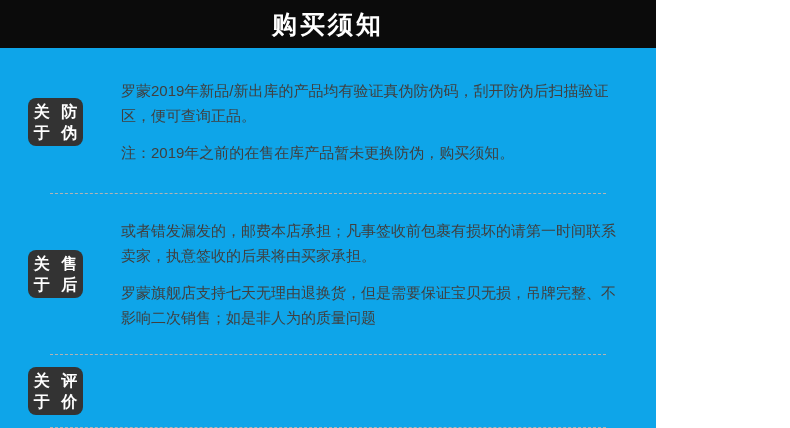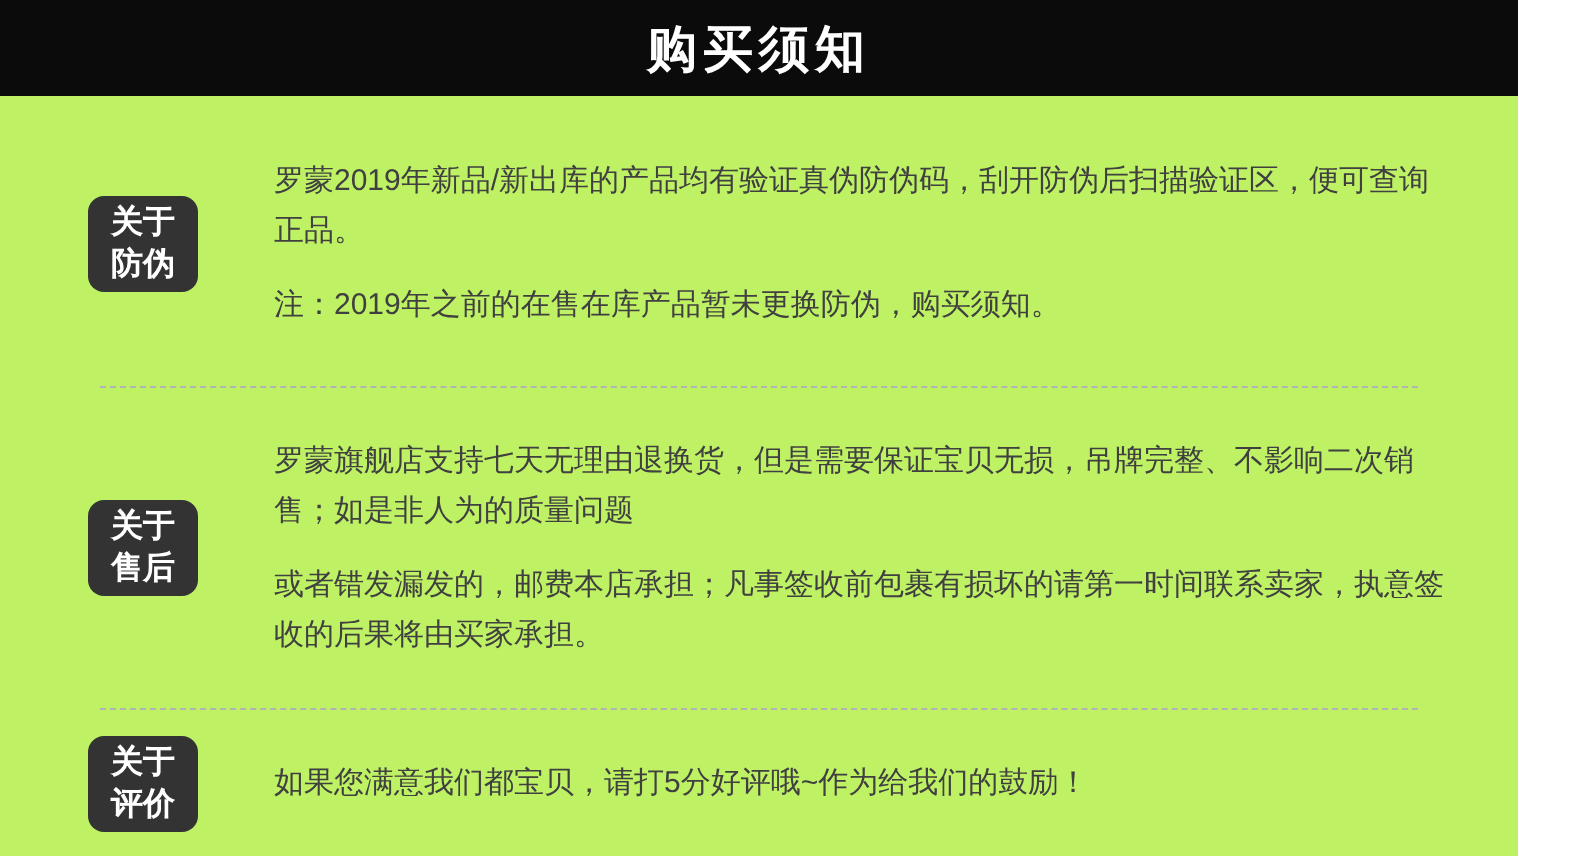--- a/index.html
+++ b/index.html
@@ -2,23 +2,23 @@
 <html><head>
 <meta charset="utf-8">
 <style>
   html, body { margin: 0; padding: 0; }
   body {
     width: 790px;
     font-family: "Liberation Sans", "DejaVu Sans", sans-serif;
     background: #ffffff;
   }
   .page {
-    width: 759px;
+    width: 656px;
     height: 428px;
-    background: #bef264;
+    background: #0ea5e9;
     overflow: hidden;
   }
   .page-header {
     height: 48px;
     background: #0b0b0b;
     display: flex;
     align-items: center;
     justify-content: center;
   }
   .page-title {
@@ -30,29 +30,29 @@
   .notice-section {
     display: flex;
     align-items: center;
     padding: 12px 0;
   }
   .notice-section.first { padding: 18px 0 16px 0; }
   .section-badge {
     flex: 0 0 auto;
     width: 55px;
     height: 48px;
-    margin-left: 44px;
+    margin-left: 28px;
     background: #333333;
     border-radius: 8px;
     color: #ffffff;
     font-weight: bold;
     font-size: 16px;
     line-height: 21px;
     display: flex;
-    flex-direction: column;
+    flex-direction: row;
     align-items: center;
     justify-content: center;
     text-align: center;
   }
   .section-badge span { display: block; }
   .section-text {
     margin-left: 26px;
     margin-right: 20px;
     font-size: 15px;
     color: #404040;
@@ -86,34 +86,33 @@
   </div>
 
   <div class="divider"></div>
 
   <div class="notice-section">
     <div class="section-badge">
       <span>关于</span>
       <span>售后</span>
     </div>
     <div class="section-text">
+      <p>或者错发漏发的，邮费本店承担；凡事签收前包裹有损坏的请第一时间联系卖家，执意签收的后果将由买家承担。</p>
       <p>罗蒙旗舰店支持七天无理由退换货，但是需要保证宝贝无损，吊牌完整、不影响二次销售；如是非人为的质量问题</p>
-      <p>或者错发漏发的，邮费本店承担；凡事签收前包裹有损坏的请第一时间联系卖家，执意签收的后果将由买家承担。</p>
     </div>
   </div>
 
   <div class="divider"></div>
 
   <div class="notice-section">
     <div class="section-badge">
       <span>关于</span>
       <span>评价</span>
     </div>
     <div class="section-text">
-      <p>如果您满意我们都宝贝，请打5分好评哦~作为给我们的鼓励！</p>
     </div>
   </div>
 
   <div class="divider"></div>
 
   <div class="notice-section">
     <div class="section-badge">
       <span>关于</span>
       <span>我们</span>
     </div>

